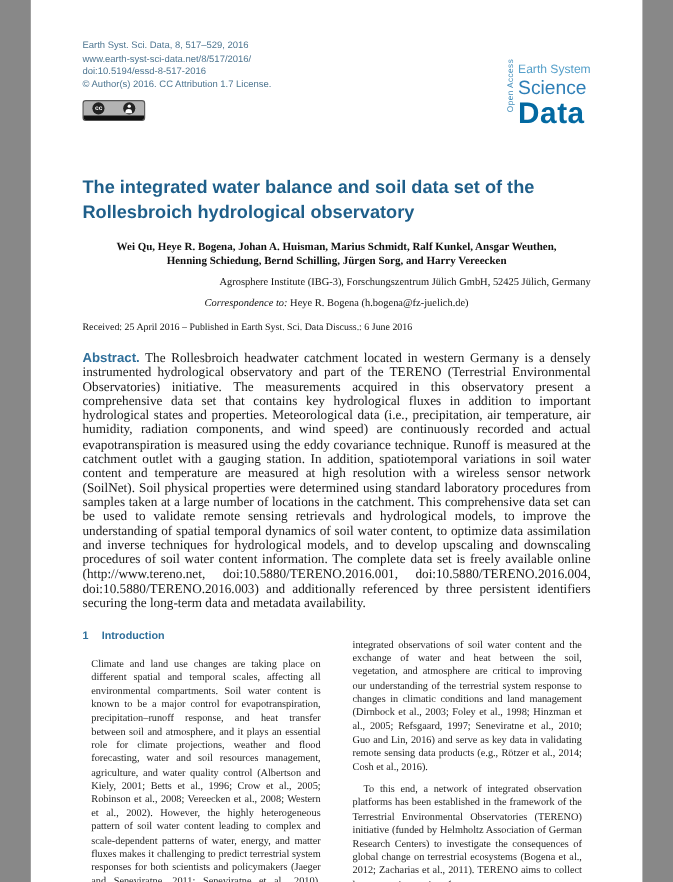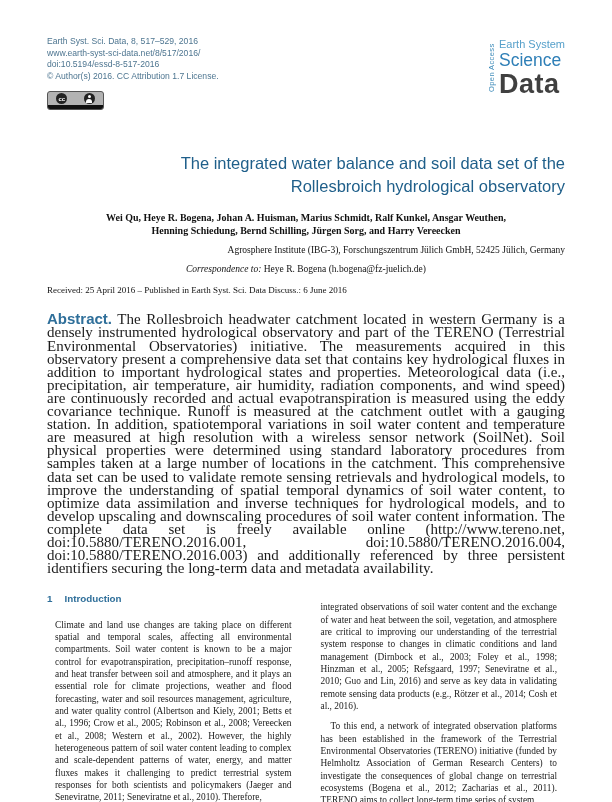--- a/index.html
+++ b/index.html
@@ -1,18 +1,18 @@
 <!DOCTYPE html>
 <html lang="en"><head>
 <meta charset="utf-8">
 <style>
   html,body{margin:0;padding:0;background:#888;}
   .page{
     position:relative;
-    width:612px;height:802px;
+    width:556px;height:802px;
     margin:0 auto;
     background:#ffffff;
     box-sizing:border-box;
     padding:36px 47px 40px 47px;
     display:flex;flex-direction:column;
     font-family:"Liberation Serif", serif;
     color:#1a1a1a;
     overflow:hidden;
   }
   
@@ -32,33 +32,33 @@
   .person-head{width:3px;height:3px;border-radius:50%;background:#fff;position:absolute;top:2px;left:4px;}
   .person-body{width:6px;height:4px;border-radius:3px 3px 0 0;background:#fff;position:absolute;bottom:1.5px;left:2.5px;}
   
   .logo{display:flex;align-items:stretch;margin-top:2px;}
   .logo-oa{
     writing-mode:vertical-rl;transform:rotate(180deg);
     font-family:"Liberation Sans", sans-serif;font-size:7.5px;letter-spacing:0.4px;
     color:#3f8cba;text-align:center;margin-right:3px;
   }
   .logo-text{display:flex;flex-direction:column;align-items:flex-start;font-family:"Liberation Sans", sans-serif;}
-  .logo-l1{font-size:11px;color:#56a0ca;line-height:13px;}
+  .logo-l1{font-size:11px;color:#56a0ca;line-height:13px;margin-top:19px;}
   .logo-l2{font-size:17.5px;color:#2e7fb7;line-height:19px;}
-  .logo-l3{font-size:27px;font-weight:bold;color:#404040;line-height:28px;letter-spacing:0.5px;}
+  .logo-l3{font-size:27px;font-weight:bold;color:#0369a1;line-height:28px;letter-spacing:0.5px;}
   
-  .title{margin-top:42px;text-align:right;font-family:"Liberation Sans", sans-serif;
-    font-weight:normal;font-size:16.5px;line-height:23px;color:#1f5f8a;}
+  .title{margin-top:42px;text-align:left;font-family:"Liberation Sans", sans-serif;
+    font-weight:bold;font-size:16.5px;line-height:23px;color:#1f5f8a;}
   .authors{margin-top:13px;text-align:center;font-weight:bold;font-size:10px;line-height:13px;color:#111;}
   .affiliation{margin-top:8px;text-align:right;font-size:9.5px;color:#111;}
   .correspondence{margin-top:9px;text-align:center;font-size:9.5px;color:#111;}
   .correspondence .ital{font-style:italic;}
   .dates{margin-top:10px;text-align:left;font-size:9px;line-height:13px;color:#111;}
   
-  .abstract{margin-top:15px;font-size:15px;line-height:13.1px;text-align:justify;hyphens:auto;}
+  .abstract{margin-top:15px;font-size:12px;line-height:13.1px;text-align:justify;hyphens:auto;}
   .abstract .abs-label{font-family:"Liberation Sans", sans-serif;font-weight:bold;color:#2f6f9a;}
   
   .columns{margin-top:18px;display:flex;gap:13px;}
   .col{width:252.5px;font-size:9.35px;line-height:12.35px;text-align:justify;hyphens:auto;}
   .sec-heading{font-family:"Liberation Sans", sans-serif;font-weight:bold;font-size:9.8px;color:#2f6f9a;margin-bottom:13px;display:flex;gap:12px;}
   .col p{margin:8px;}
   .col p.indented{text-indent:10px;}
   
   .footer{margin-top:auto;font-family:"Liberation Sans", sans-serif;font-size:9.5px;color:#4d7590;}
 </style>

